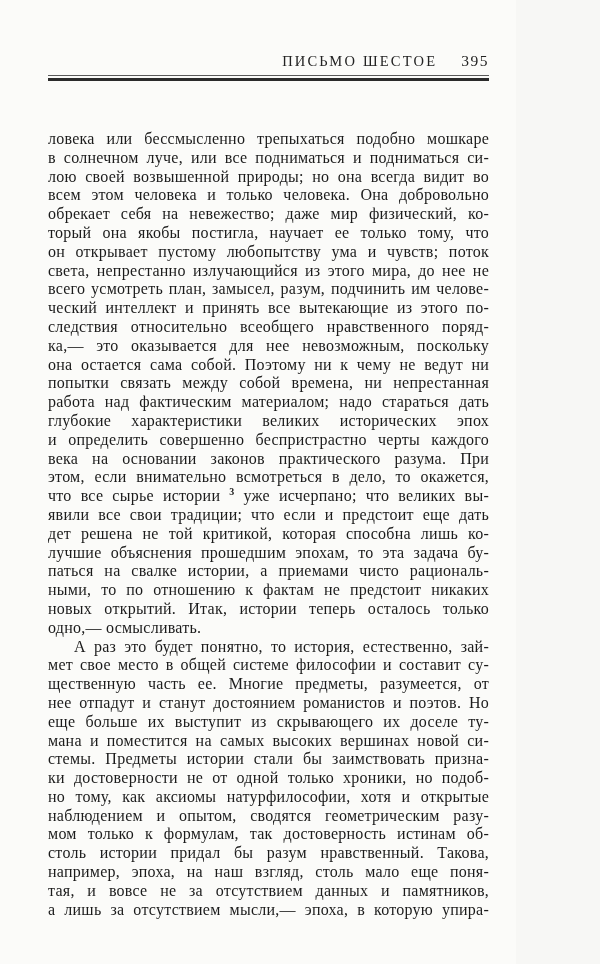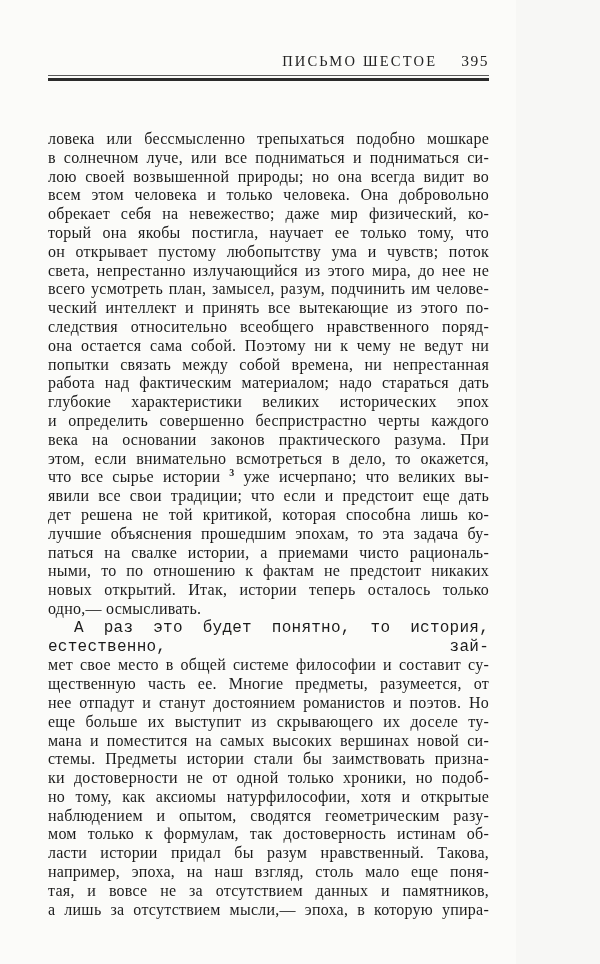--- a/index.html
+++ b/index.html
@@ -55,21 +55,20 @@
     font-size: 16px;
     line-height: 18.8px;
     letter-spacing: 0.25px;
     text-align: justify;
     text-align-last: justify;
     white-space: normal;
     color: #1b1b1b;
   }
   .line.indent {
     text-indent: 26px;
-    font-family: Liberation Mono, monospace;
   }
   .line.last {
     text-align-last: left;
   }
   .line .it {
   }
   .line sup {
     font-size: 10px;
     font-weight: bold;
     line-height: 0;
@@ -90,20 +89,21 @@
       <div class="line"><span>в солнечном луче, или все подниматься и подниматься си-</span></div>
       <div class="line"><span>лою своей возвышенной природы; но она всегда видит во</span></div>
       <div class="line"><span>всем этом человека и только человека. Она добровольно</span></div>
       <div class="line"><span>обрекает себя на невежество; даже мир физический, ко-</span></div>
       <div class="line"><span>торый она якобы постигла, научает ее только тому, что</span></div>
       <div class="line"><span>он открывает пустому любопытству ума и чувств; поток</span></div>
       <div class="line"><span>света, непрестанно излучающийся из этого мира, до нее не</span></div>
       <div class="line"><span>всего усмотреть план, замысел, разум, подчинить им челове-</span></div>
       <div class="line"><span>ческий интеллект и принять все вытекающие из этого по-</span></div>
       <div class="line"><span>следствия относительно всеобщего нравственного поряд-</span></div>
+      <div class="line"><span>ка,— это оказывается для нее невозможным, поскольку</span></div>
       <div class="line"><span>она остается сама собой. Поэтому ни к чему не ведут ни</span></div>
       <div class="line"><span>попытки связать между собой времена, ни непрестанная</span></div>
       <div class="line"><span>работа над фактическим материалом; надо стараться дать</span></div>
       <div class="line"><span>глубокие характеристики великих исторических эпох</span></div>
       <div class="line"><span>и определить совершенно беспристрастно черты каждого</span></div>
       <div class="line"><span>века на основании законов практического разума. При</span></div>
       <div class="line"><span>этом, если внимательно всмотреться в дело, то окажется,</span></div>
       <div class="line"><span>что все сырье истории </span><sup>3</sup><span> уже исчерпано; что великих вы-</span></div>
       <div class="line"><span>явили все свои традиции; что если и предстоит еще дать</span></div>
       <div class="line"><span>дет решена не той критикой, которая способна лишь ко-</span></div>
@@ -116,18 +116,18 @@
       <div class="line"><span>мет свое место в общей системе философии и составит су-</span></div>
       <div class="line"><span>щественную часть ее. Многие предметы, разумеется, от</span></div>
       <div class="line"><span>нее отпадут и станут достоянием романистов и поэтов. Но</span></div>
       <div class="line"><span>еще больше их выступит из скрывающего их доселе ту-</span></div>
       <div class="line"><span>мана и поместится на самых высоких вершинах новой си-</span></div>
       <div class="line"><span>стемы. Предметы истории стали бы заимствовать призна-</span></div>
       <div class="line"><span>ки достоверности не от одной только хроники, но подоб-</span></div>
       <div class="line"><span>но тому, как аксиомы натурфилософии, хотя и открытые</span></div>
       <div class="line"><span>наблюдением и опытом, сводятся геометрическим разу-</span></div>
       <div class="line"><span>мом только к формулам, так достоверность истинам об-</span></div>
-      <div class="line"><span>ласти истории придал бы разум нравственный. Такова,</span></div>
+      <div class="line"><span>столь истории придал бы разум нравственный. Такова,</span></div>
       <div class="line"><span>например, эпоха, на наш взгляд, столь мало еще поня-</span></div>
       <div class="line"><span>тая, и вовсе не за отсутствием данных и памятников,</span></div>
       <div class="line"><span>а лишь за отсутствием мысли,— эпоха, в которую упира-</span></div>
     </div>
 </div>
 
 </body></html>

